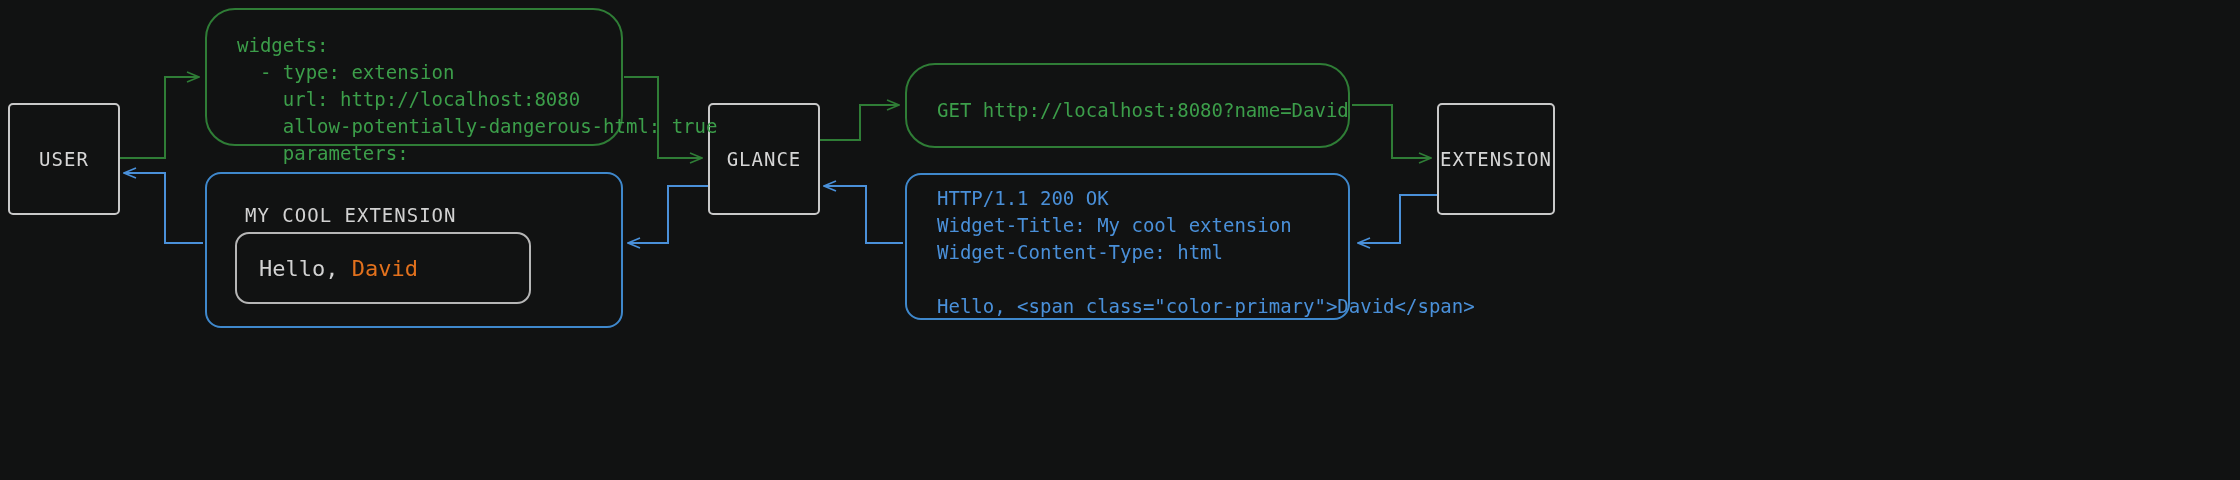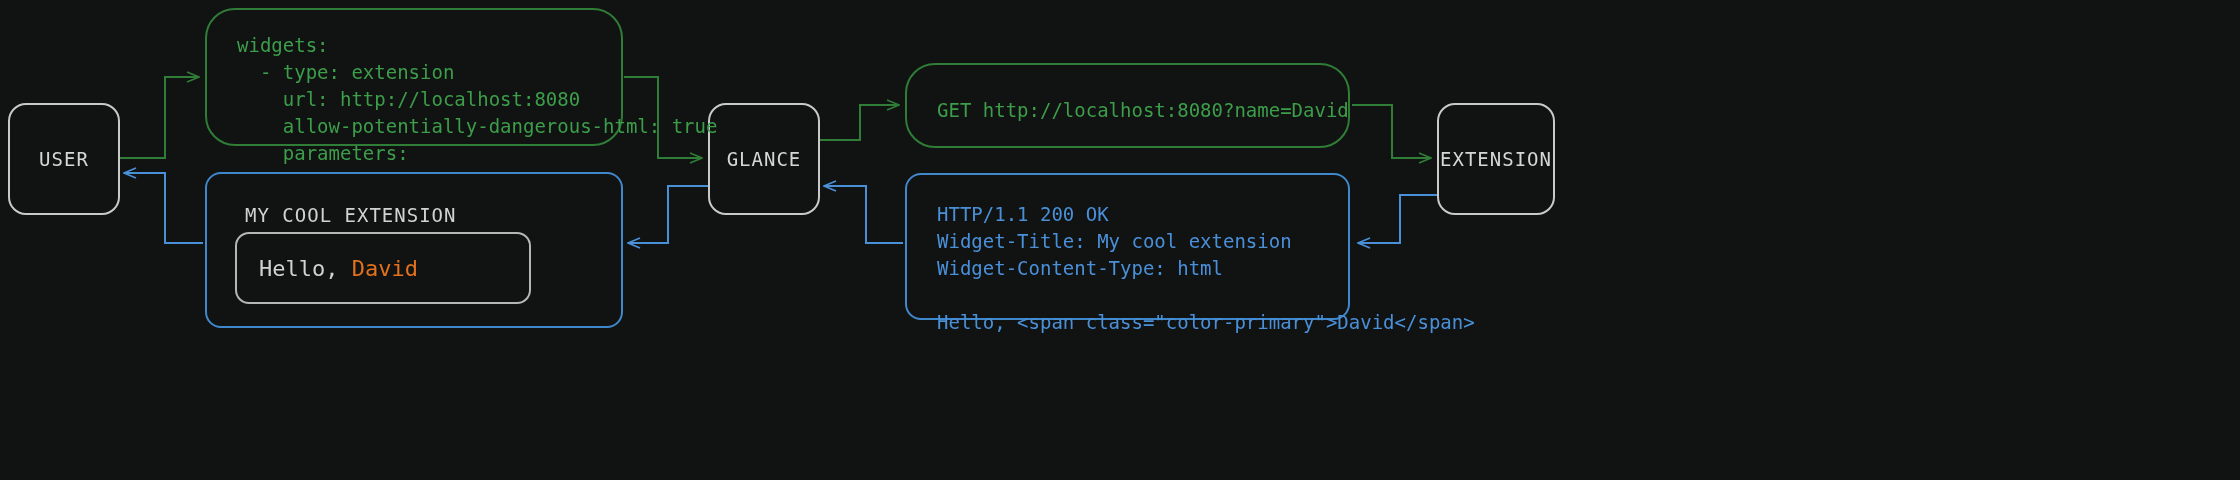--- a/index.html
+++ b/index.html
@@ -3,21 +3,21 @@
 <meta charset="utf-8">
 <style>
   html,body{margin:0;padding:0;background:#111212;}
   body{width:2240px;height:480px;overflow:hidden;
        font-family:"DejaVu Sans Mono","Liberation Mono",monospace;}
   #stage{position:relative;width:2240px;height:480px;background:#111212;}
 
   svg.wires{position:absolute;left:0;top:0;width:2240px;height:480px;pointer-events:none;}
 
   .node{position:absolute;box-sizing:border-box;border:2px solid #c9c9c9;
-        border-radius:18px;background:#111212;display:flex;align-items:center;
+        border-radius:5px;background:#111212;display:flex;align-items:center;
         justify-content:center;}
   .node-label{color:#d6d6d6;font-size:19px;letter-spacing:1px;
               font-family:"DejaVu Sans Mono","Liberation Mono",monospace;}
 
   .msgbox{position:absolute;box-sizing:border-box;border:2px solid;border-radius:16px;
           background:#111212;padding:22px 30px;}
   .msgbox.green{border-color:#2f7d36;border-radius:30px;}
   .msgbox.blue{border-color:#3f88cc;}
 
   pre.code{margin:0;white-space:pre;font-size:19px;line-height:1.42;
@@ -84,21 +84,21 @@
     allow-potentially-dangerous-html: true
     parameters:
       name: David</pre>
   </div>
 
   <div class="msgbox green" style="left:905px;top:63px;width:445px;height:85px;
               display:flex;align-items:flex-end;">
     <pre class="code green">GET http://localhost:8080?name=David</pre>
   </div>
 
-  <div class="msgbox blue" style="left:905px;top:173px;width:445px;height:147px;padding-top:26px;">
+  <div class="msgbox blue" style="left:905px;top:173px;width:445px;height:147px;padding-top:10px;">
     <pre class="code blue">HTTP/1.1 200 OK
 Widget-Title: My cool extension
 Widget-Content-Type: html
 
 Hello, &lt;span class="color-primary"&gt;David&lt;/span&gt;</pre>
   </div>
 
   <div class="msgbox blue" style="left:205px;top:172px;width:418px;height:156px;padding:0;">
     <span class="widget-title" style="left:38px;top:30px;">MY COOL EXTENSION</span>
     <div class="widget-inner" style="left:28px;top:58px;width:296px;height:72px;">

